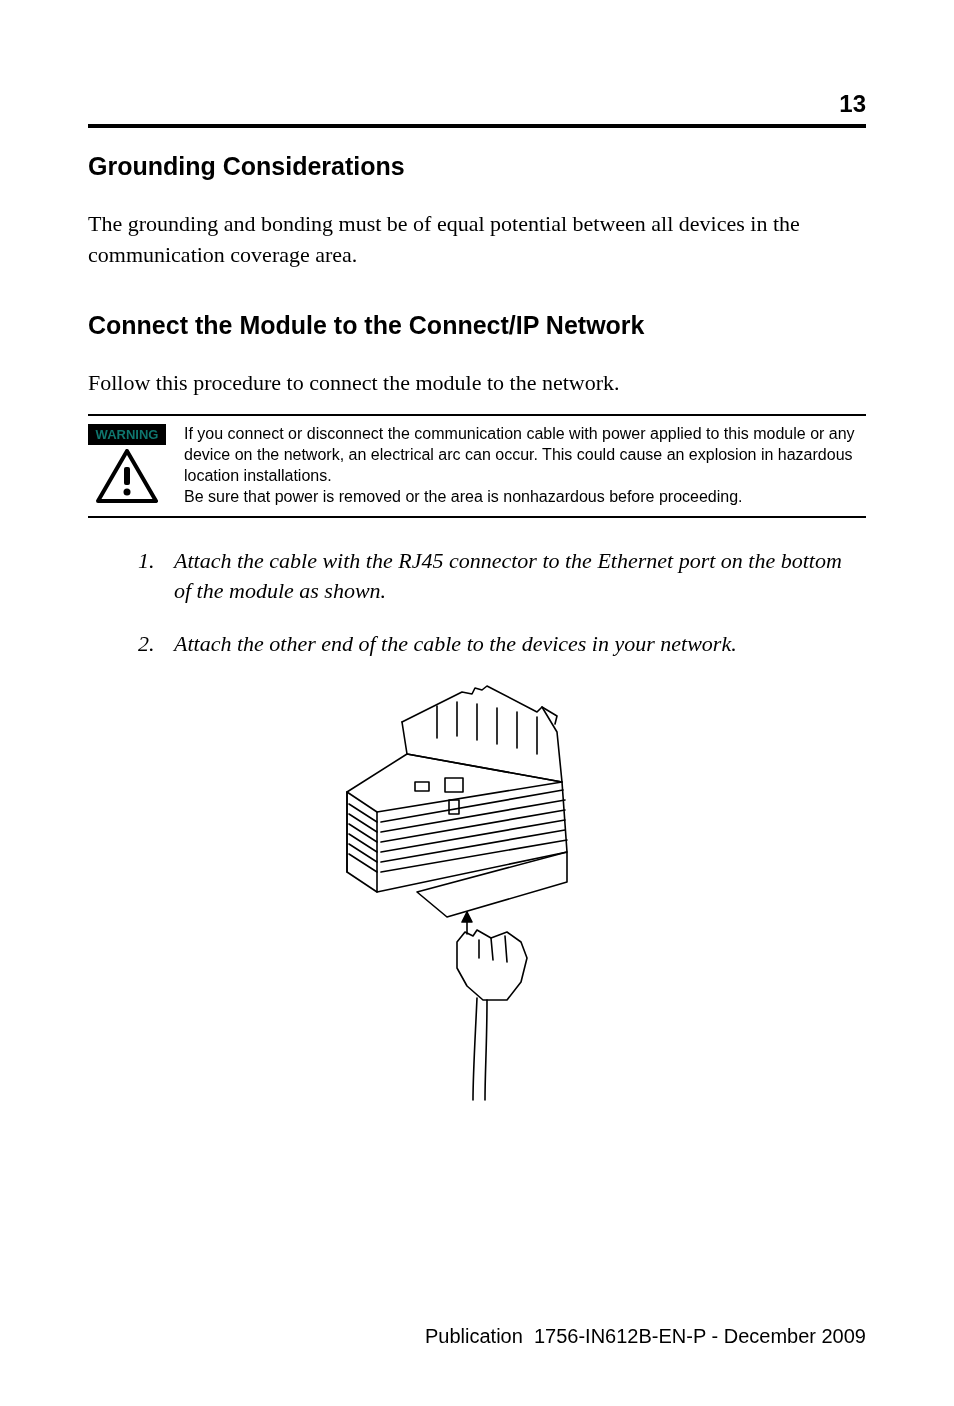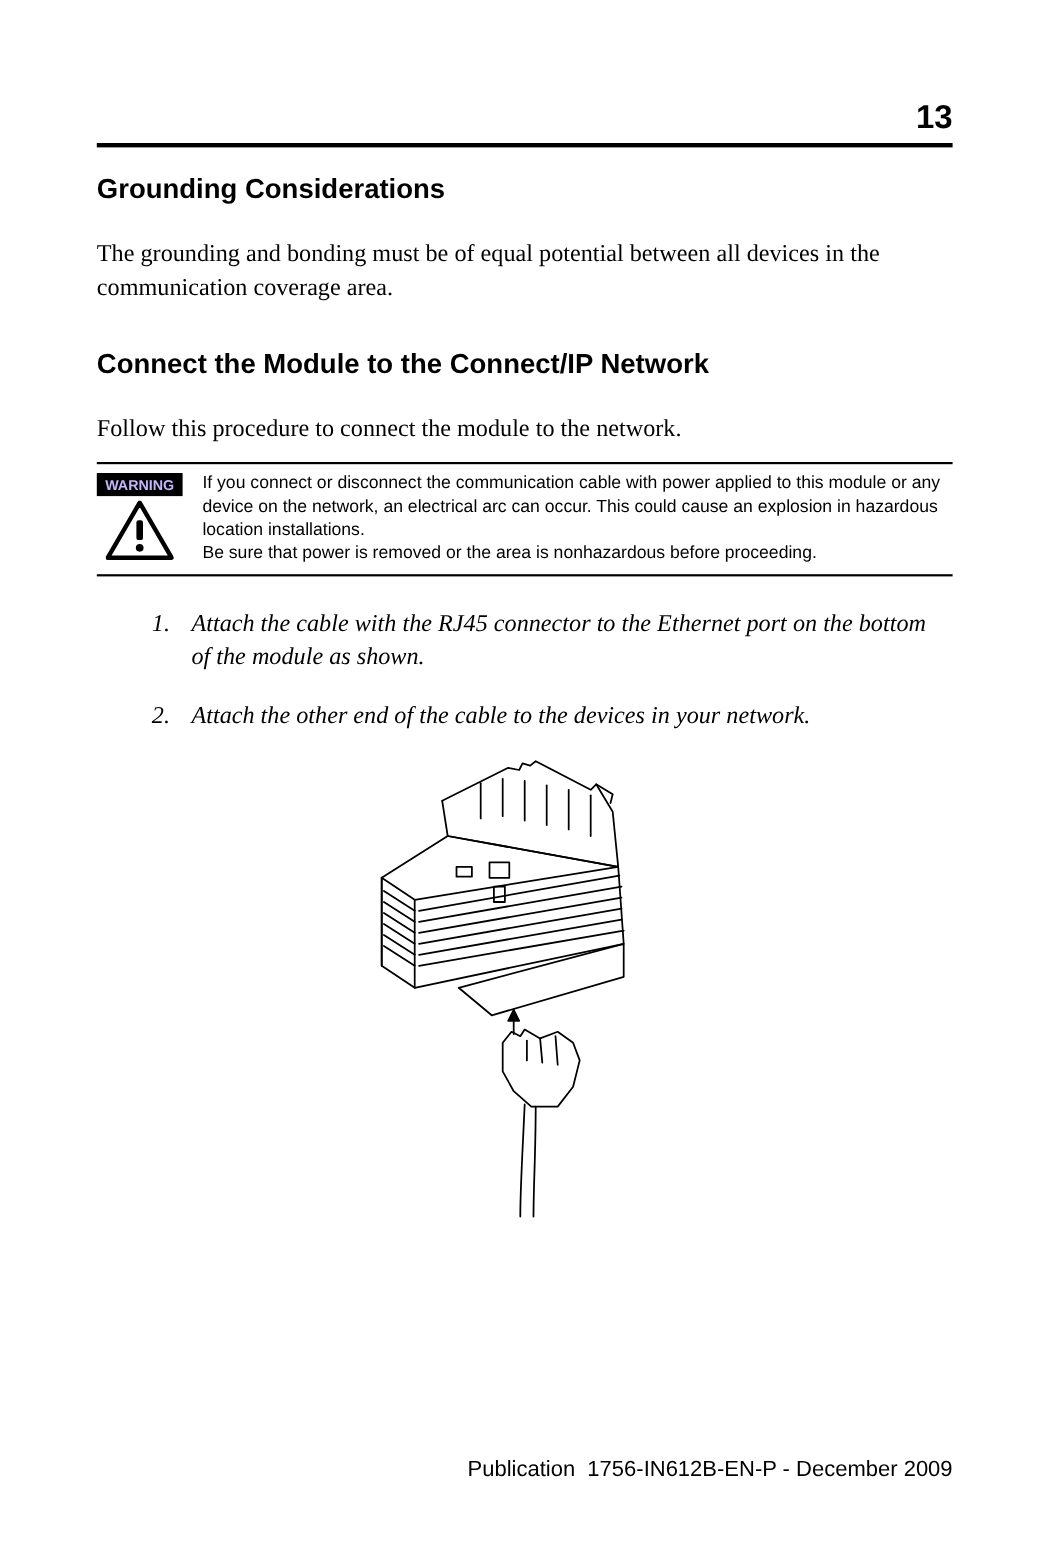--- a/index.html
+++ b/index.html
@@ -16,21 +16,21 @@
     height: var(--page-h);
     font-family: Georgia, 'Times New Roman', serif;
     color: #000;
     position: relative;
     box-sizing: border-box;
     padding: 90px 88px 60px 88px;
   }
   .page-num {
     font-family: Arial, Helvetica, sans-serif;
     font-weight: bold;
-    font-size: 30px;
+    font-size: 24px;
     text-align: right;
     margin-bottom: 6px;
   }
   .rule-heavy {
     border: none;
     border-top: 4px solid #000;
     margin: 0 0 24px 0;
   }
   h2.section {
     font-family: Arial, Helvetica, sans-serif;
@@ -57,21 +57,21 @@
     margin-bottom: 28px;
   }
   .warning-left {
     flex: 0 0 78px;
     display: flex;
     flex-direction: column;
     align-items: center;
   }
   .warning-label {
     background: #000;
-    color: #c4b5fd;
+    color: #0f766e;
     font-family: Arial, Helvetica, sans-serif;
     font-weight: bold;
     font-size: 13px;
     padding: 3px 6px;
     width: 100%;
     text-align: center;
     box-sizing: border-box;
     margin-bottom: 4px;
   }
   .warning-icon svg {

